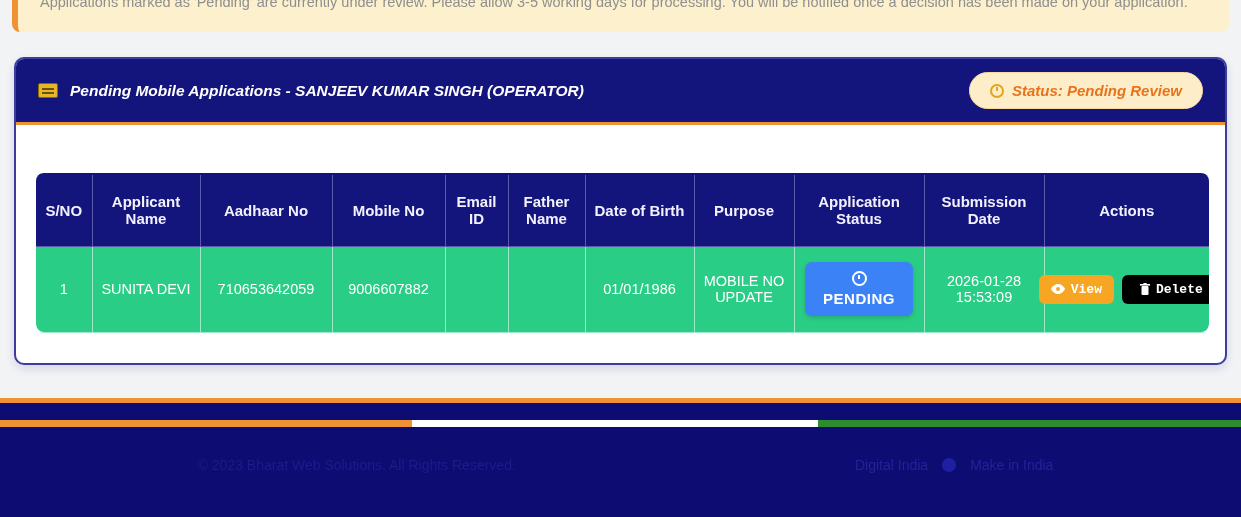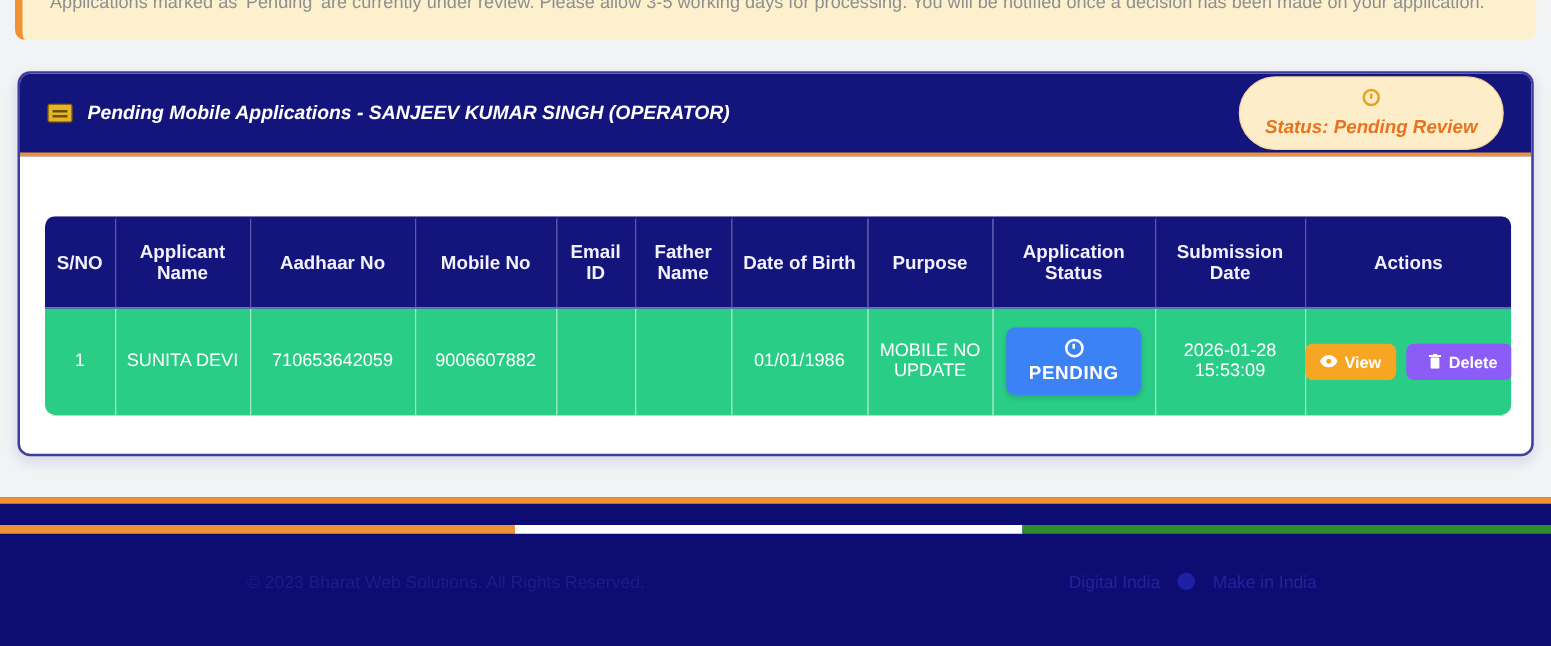--- a/index.html
+++ b/index.html
@@ -67,21 +67,20 @@
     border: 1px solid #f9d9a0;
     border-radius: 999px;
     padding: 9px 20px;
     display: flex;
     align-items: center;
     gap: 8px;
     color: #e8731c;
     font-weight: bold;
     font-size: 15px;
     white-space: nowrap;
-    flex-direction: column;
   }
   .clock-small {
     width: 14px; height: 14px;
     border: 2px solid #e3a41e;
     border-radius: 50%;
     position: relative;
     flex: 0 0 auto;
   }
   .clock-small::before {
     content: ""; position: absolute;
@@ -166,24 +165,24 @@
     display: inline-flex;
     align-items: center;
     gap: 6px;
     border: none;
     border-radius: 6px;
     color: #ffffff;
     font-weight: bold;
     font-size: 13px;
     padding: 7px 12px;
     cursor: pointer;
-    font-family: Liberation Sans, sans-serif;
+    font-family: Liberation Mono, monospace;
   }
   .btn-view { background: #f6a623; }
-  .btn-delete { background: #8b5cf6; padding-left: 18px; }
+  .btn-delete { background: #000000; padding-left: 18px; }
   .btn svg { display: block; }
 
   
   .footer {
     margin-top: 33px;
     background: #0c0c72;
     border-top: 5px solid #ef9234;
     height: 134px;
     position: relative;
   }

